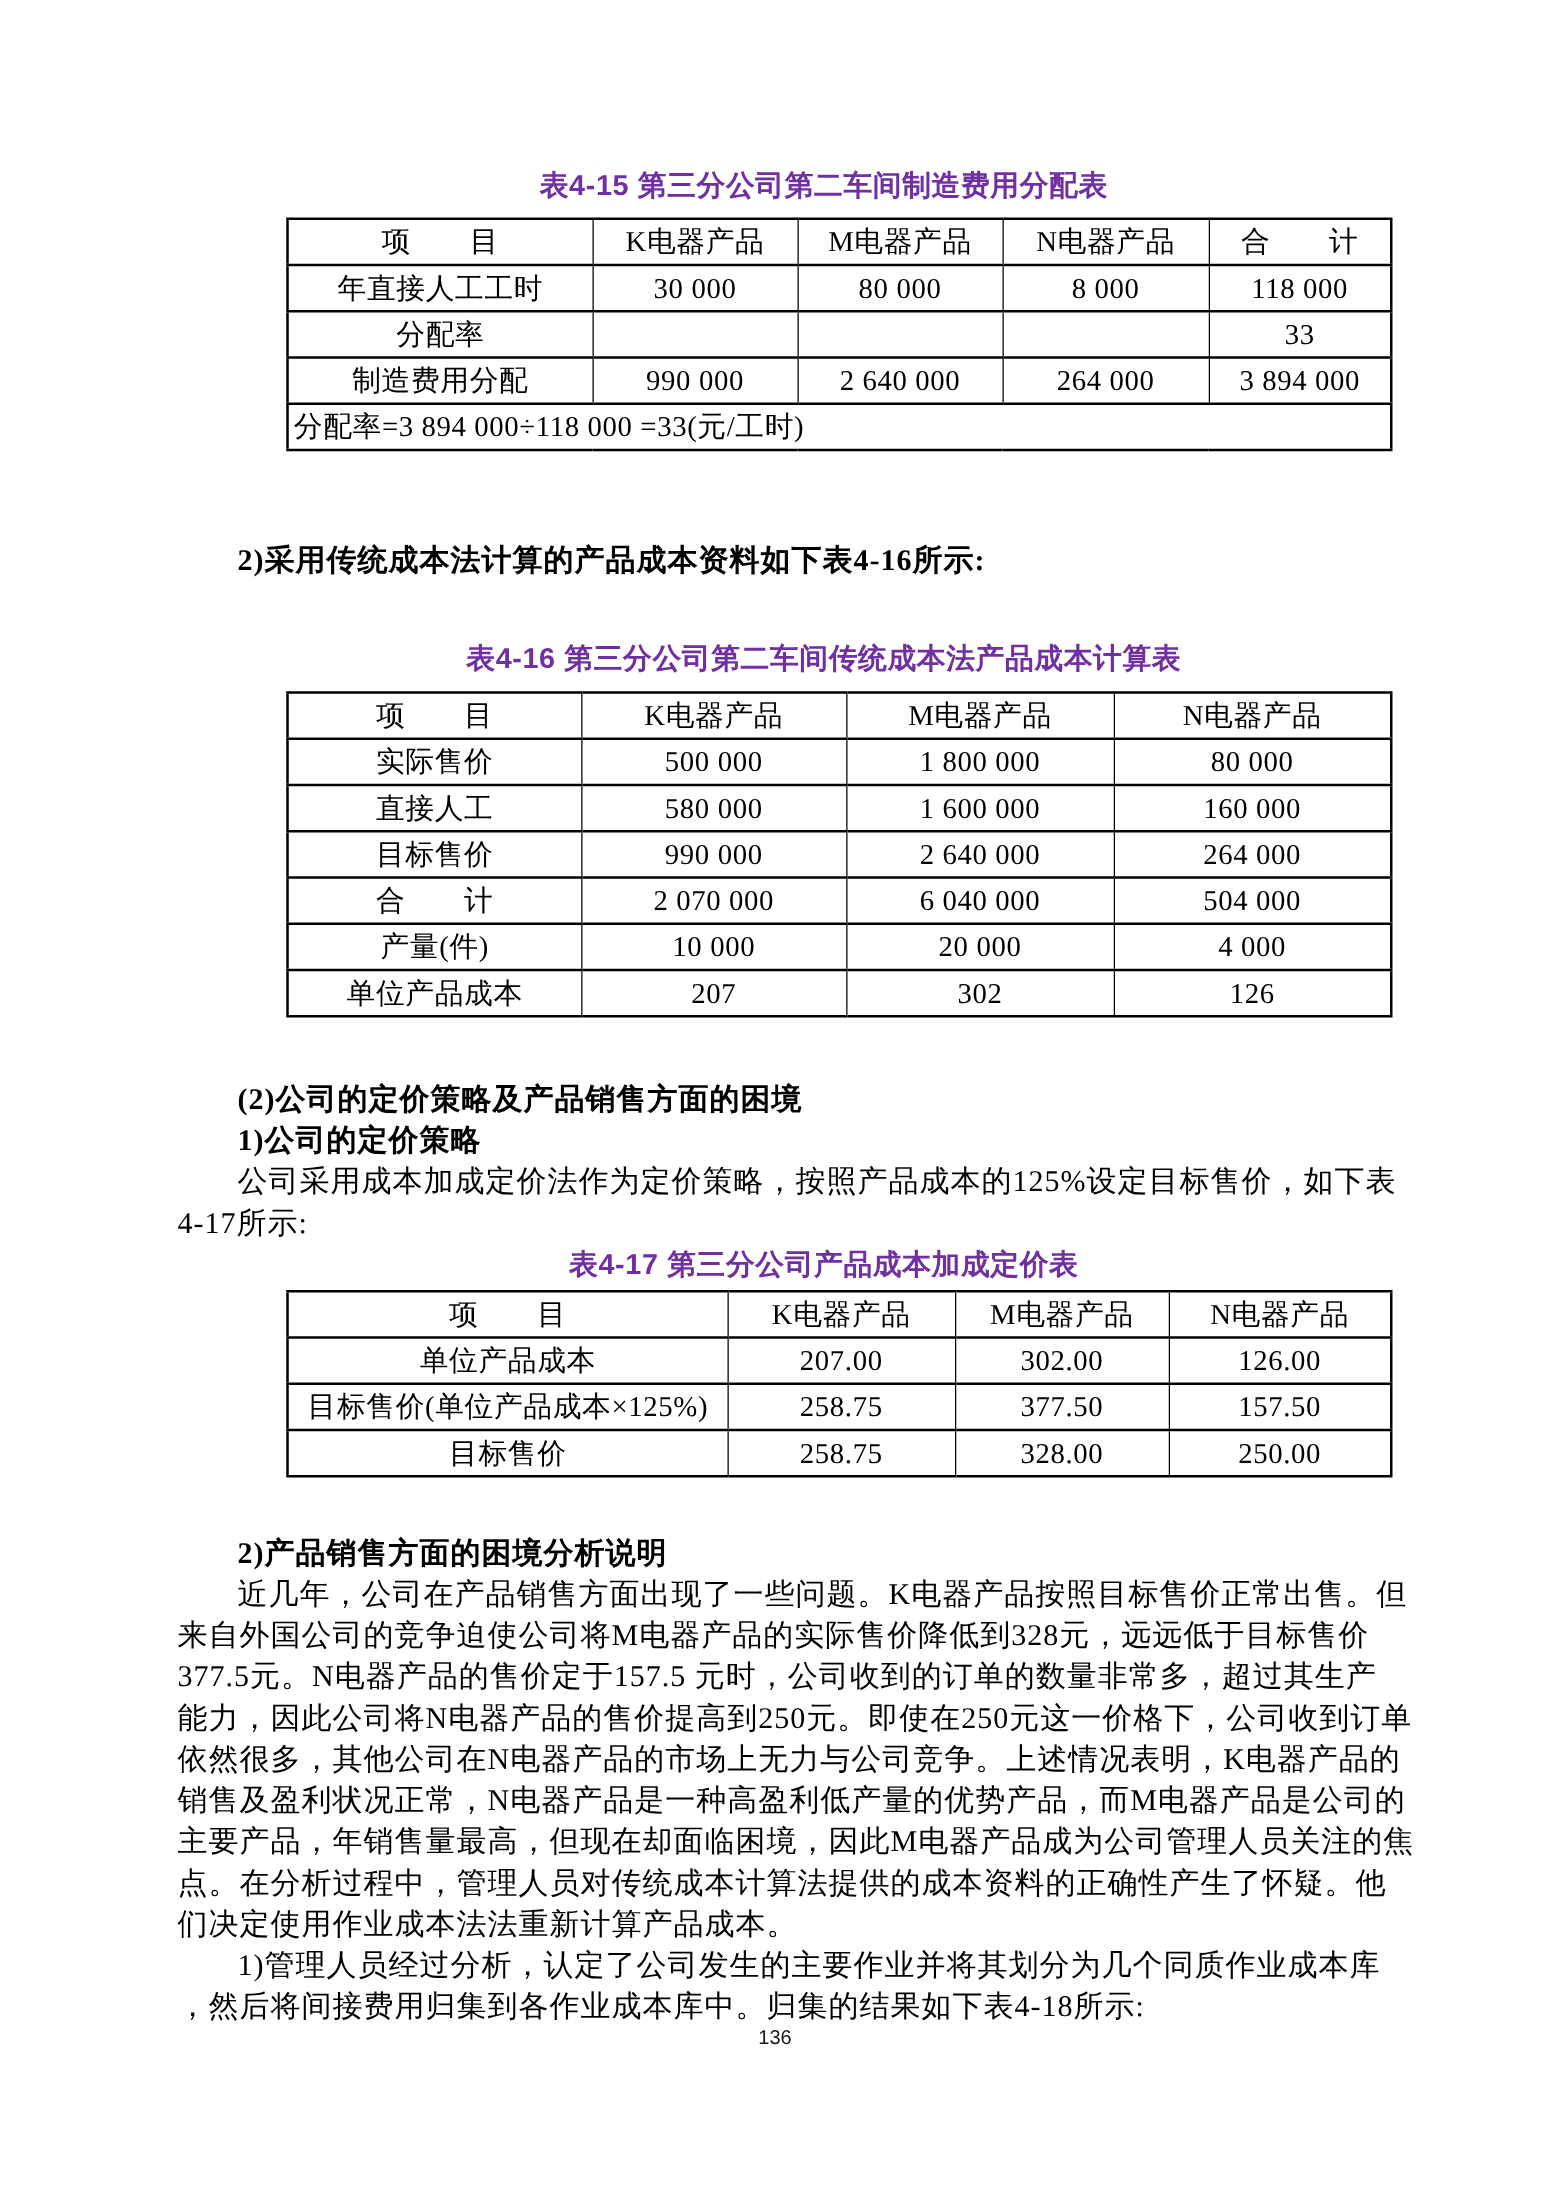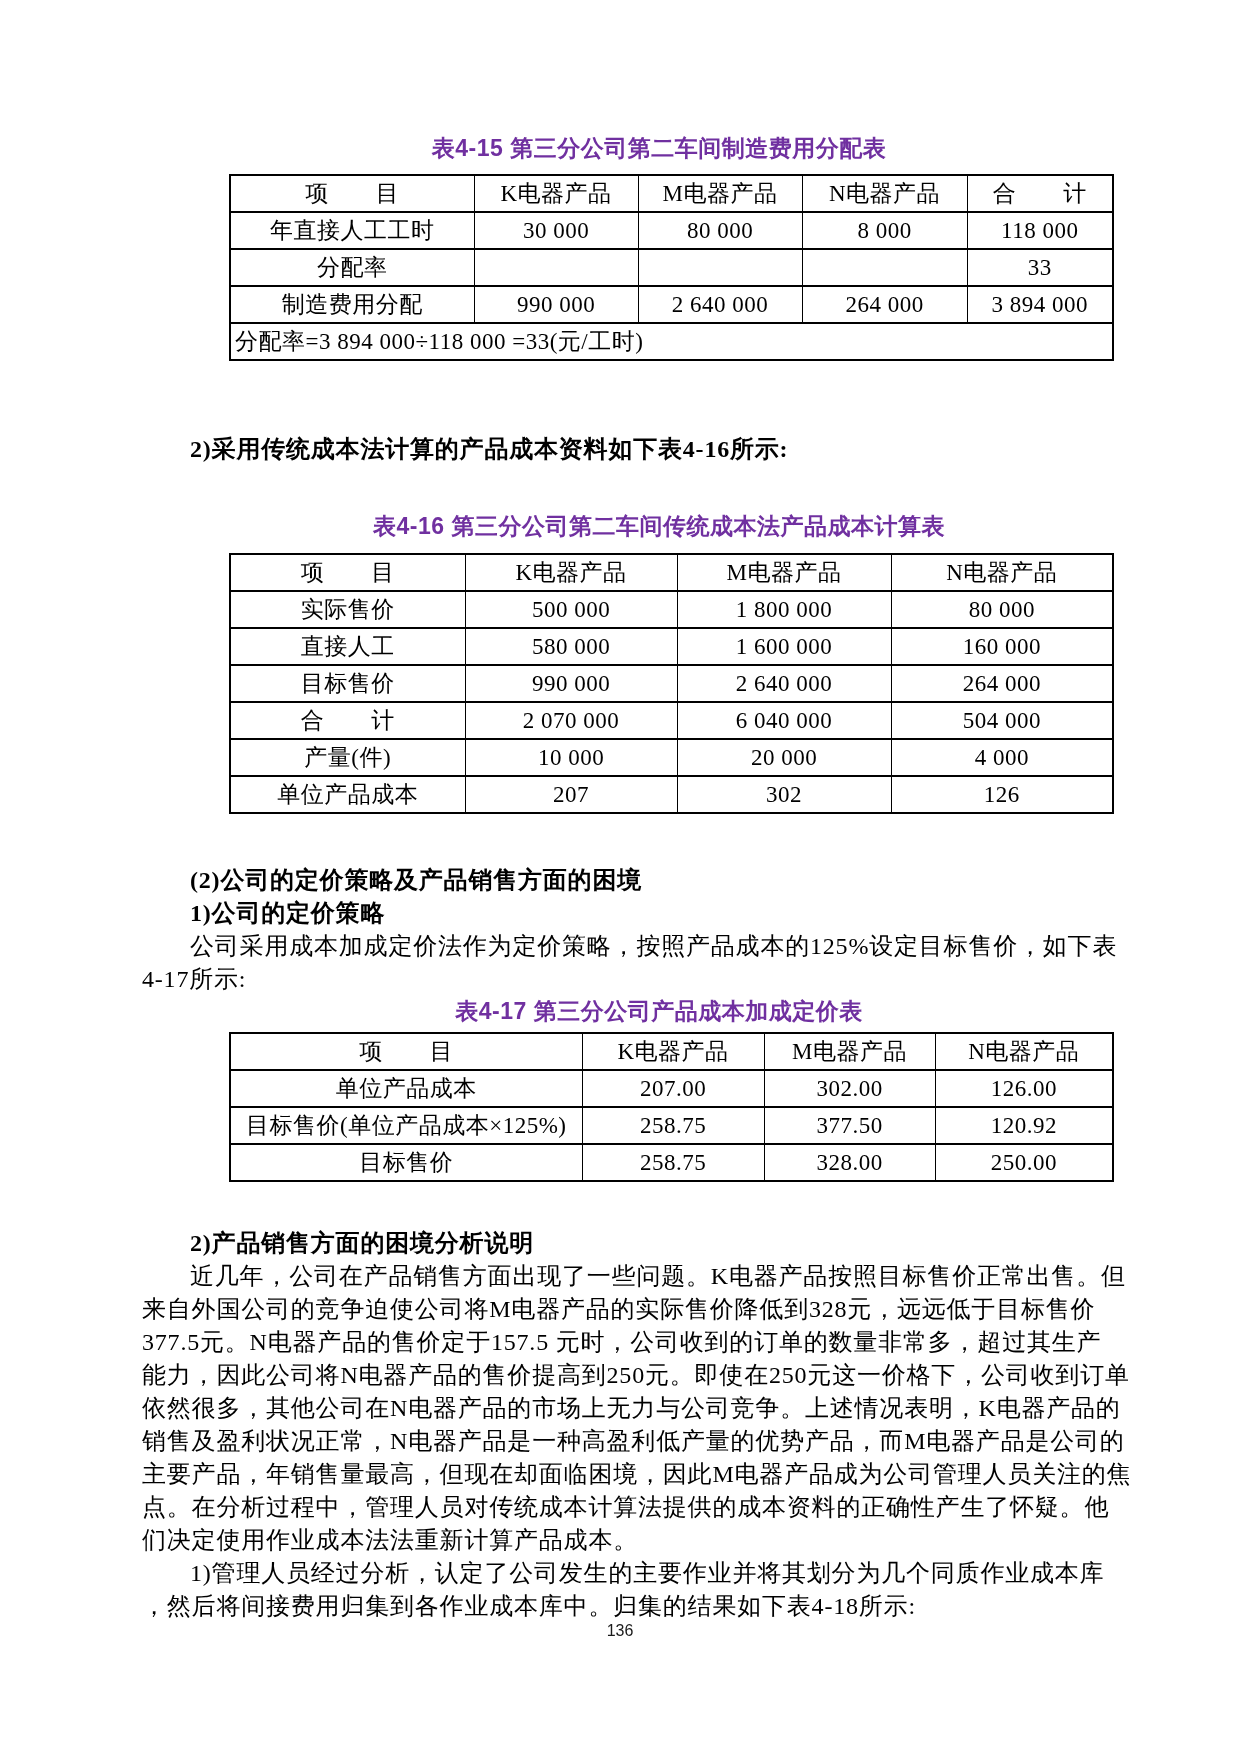--- a/index.html
+++ b/index.html
@@ -216,21 +216,21 @@
       <tr>
         <td class="c">单位产品成本</td>
         <td class="c">207.00</td>
         <td class="c">302.00</td>
         <td class="c">126.00</td>
       </tr>
       <tr>
         <td class="c">目标售价(单位产品成本×125%)</td>
         <td class="c">258.75</td>
         <td class="c">377.50</td>
-        <td class="c">120.92</td>
+        <td class="c">157.50</td>
       </tr>
       <tr>
         <td class="c">目标售价</td>
         <td class="c">258.75</td>
         <td class="c">328.00</td>
         <td class="c">250.00</td>
       </tr>
     </tbody>
       </table>
 

